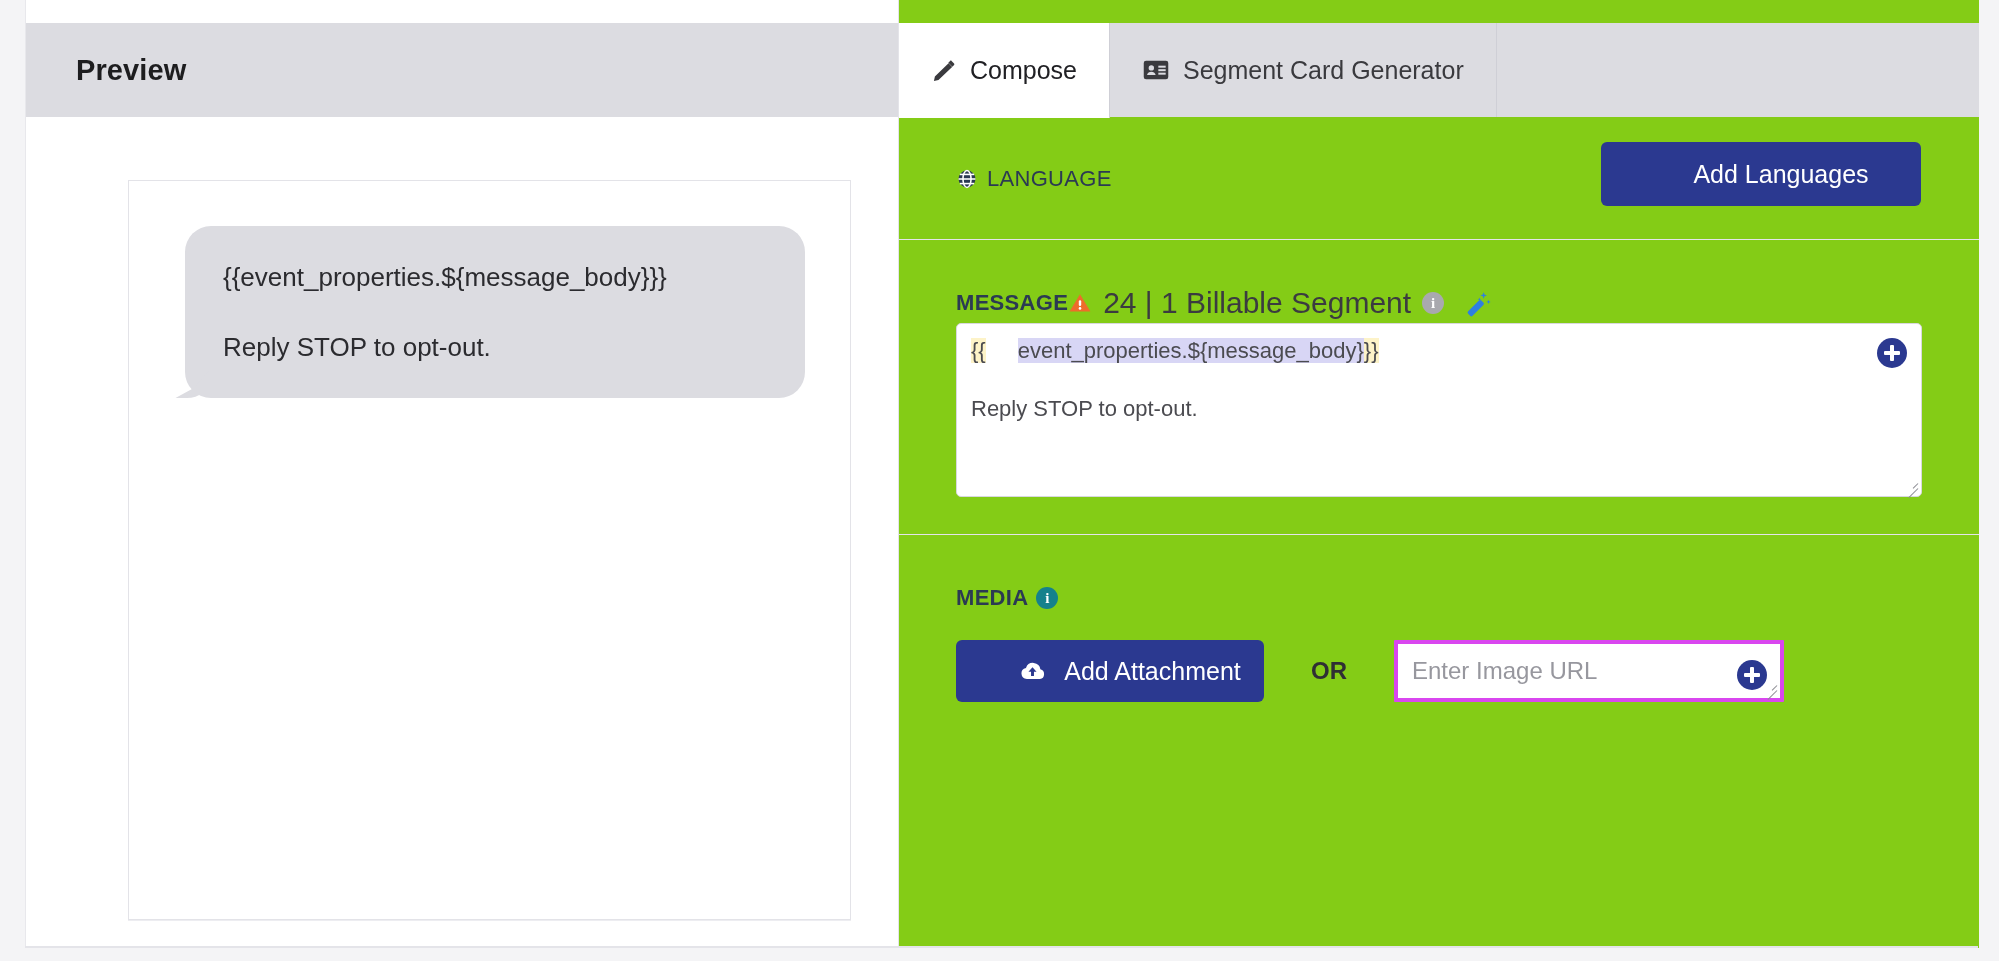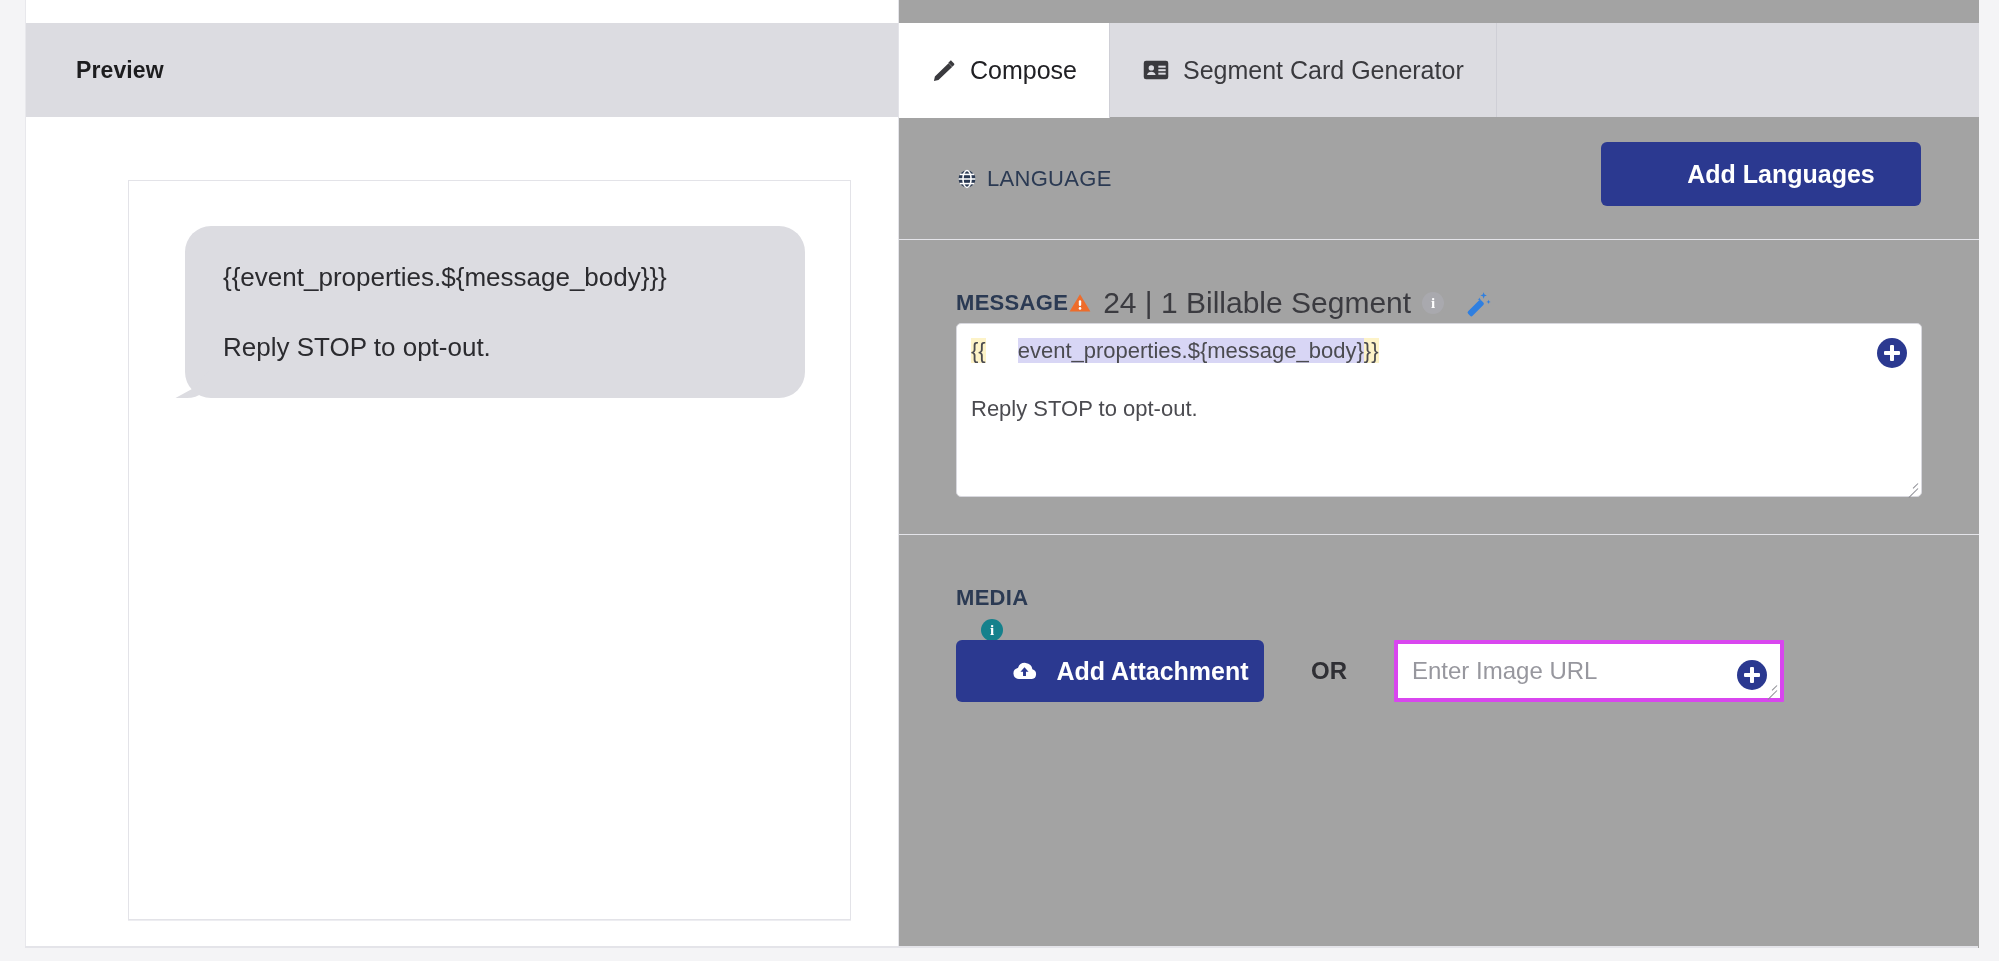--- a/index.html
+++ b/index.html
@@ -34,21 +34,21 @@
     background: #ffffff;
   }
   .preview-header {
     position: absolute; left: 0; top: 23px;
     width: 872px; height: 94px;
     background: #dcdce1;
     display: flex; align-items: center;
   }
   .preview-title {
     margin-left: 50px;
-    font-size: 23px; font-weight: bold; color: #1d1d1f;
+    font-size: 29px; font-weight: bold; color: #1d1d1f;
     letter-spacing: .1px;
   }
   .preview-body {
     position: absolute; left: 0; top: 117px;
     width: 872px; height: 831px; background: #fff;
   }
   .phone-box {
     position: absolute; left: 102px; top: 63px;
     width: 723px; height: 740px;
     background: #ffffff;
@@ -79,21 +79,21 @@
     clip-path: polygon(100% 0, 100% 100%, 0 100%, 58% 62%);
   }
   
   .col-divider {
     position: absolute; left: 872px; top: 0;
     width: 1px; height: 948px; background: #e4e4e9;
   }
   
   .compose-col {
     position: absolute; left: 873px; top: 0;
-    width: 1080px; height: 948px; background: #a3a3a3;
+    width: 1080px; height: 948px; background: #84cc16;
   }
   
   .tabbar {
     position: absolute; left: 0; top: 23px;
     width: 1080px; height: 94px;
     background: #dcdce1;
     display: flex; align-items: stretch;
   }
   .tab {
     display: flex; align-items: center; justify-content: center;
@@ -119,21 +119,21 @@
     position: absolute; left: 57px; top: 49px;
     display: flex; align-items: center; gap: 9px;
     font-size: 22px; font-weight: normal; color: #2b3a53;
     letter-spacing: .3px;
   }
   .btn-primary {
     background: #2b3990;
     color: #ffffff;
     border: none; border-radius: 6px;
     font-family: "Liberation Sans", sans-serif;
-    font-weight: bold;
+    font-weight: normal;
     cursor: pointer;
     padding-left: 40px;
   }
   .add-lang-btn {
     position: absolute; right: 58px; top: 25px;
     width: 320px; height: 64px;
     font-size: 25px;
   }
   
   .msg-sec { position: relative; height: 294px; }
@@ -185,21 +185,21 @@
     height: 1px; background: #8b8b92; transform: rotate(-45deg);
     transform-origin: right center;
   }
   .resize-grip i { bottom: 5px;  width: 13px; }
   .resize-grip b { bottom: 10px; width: 7px; }
   
   .media-sec { position: relative; height: 260px; }
   .media-label {
     position: absolute; left: 57px; top: 50px;
     display: flex; align-items: center; gap: 8px;
-    font-size: 22px; font-weight: bold; color: #2b3a53; letter-spacing: .3px; flex-direction: column;
+    font-size: 22px; font-weight: bold; color: #2b3a53; letter-spacing: .3px;
   }
   .media-row {
     position: absolute; left: 57px; top: 105px;
     display: flex; align-items: center; gap: 18px;
   }
   .attach-btn {
     width: 308px; height: 62px;
     font-size: 25px;
     display: flex; align-items: center; justify-content: center; gap: 18px;
   }

